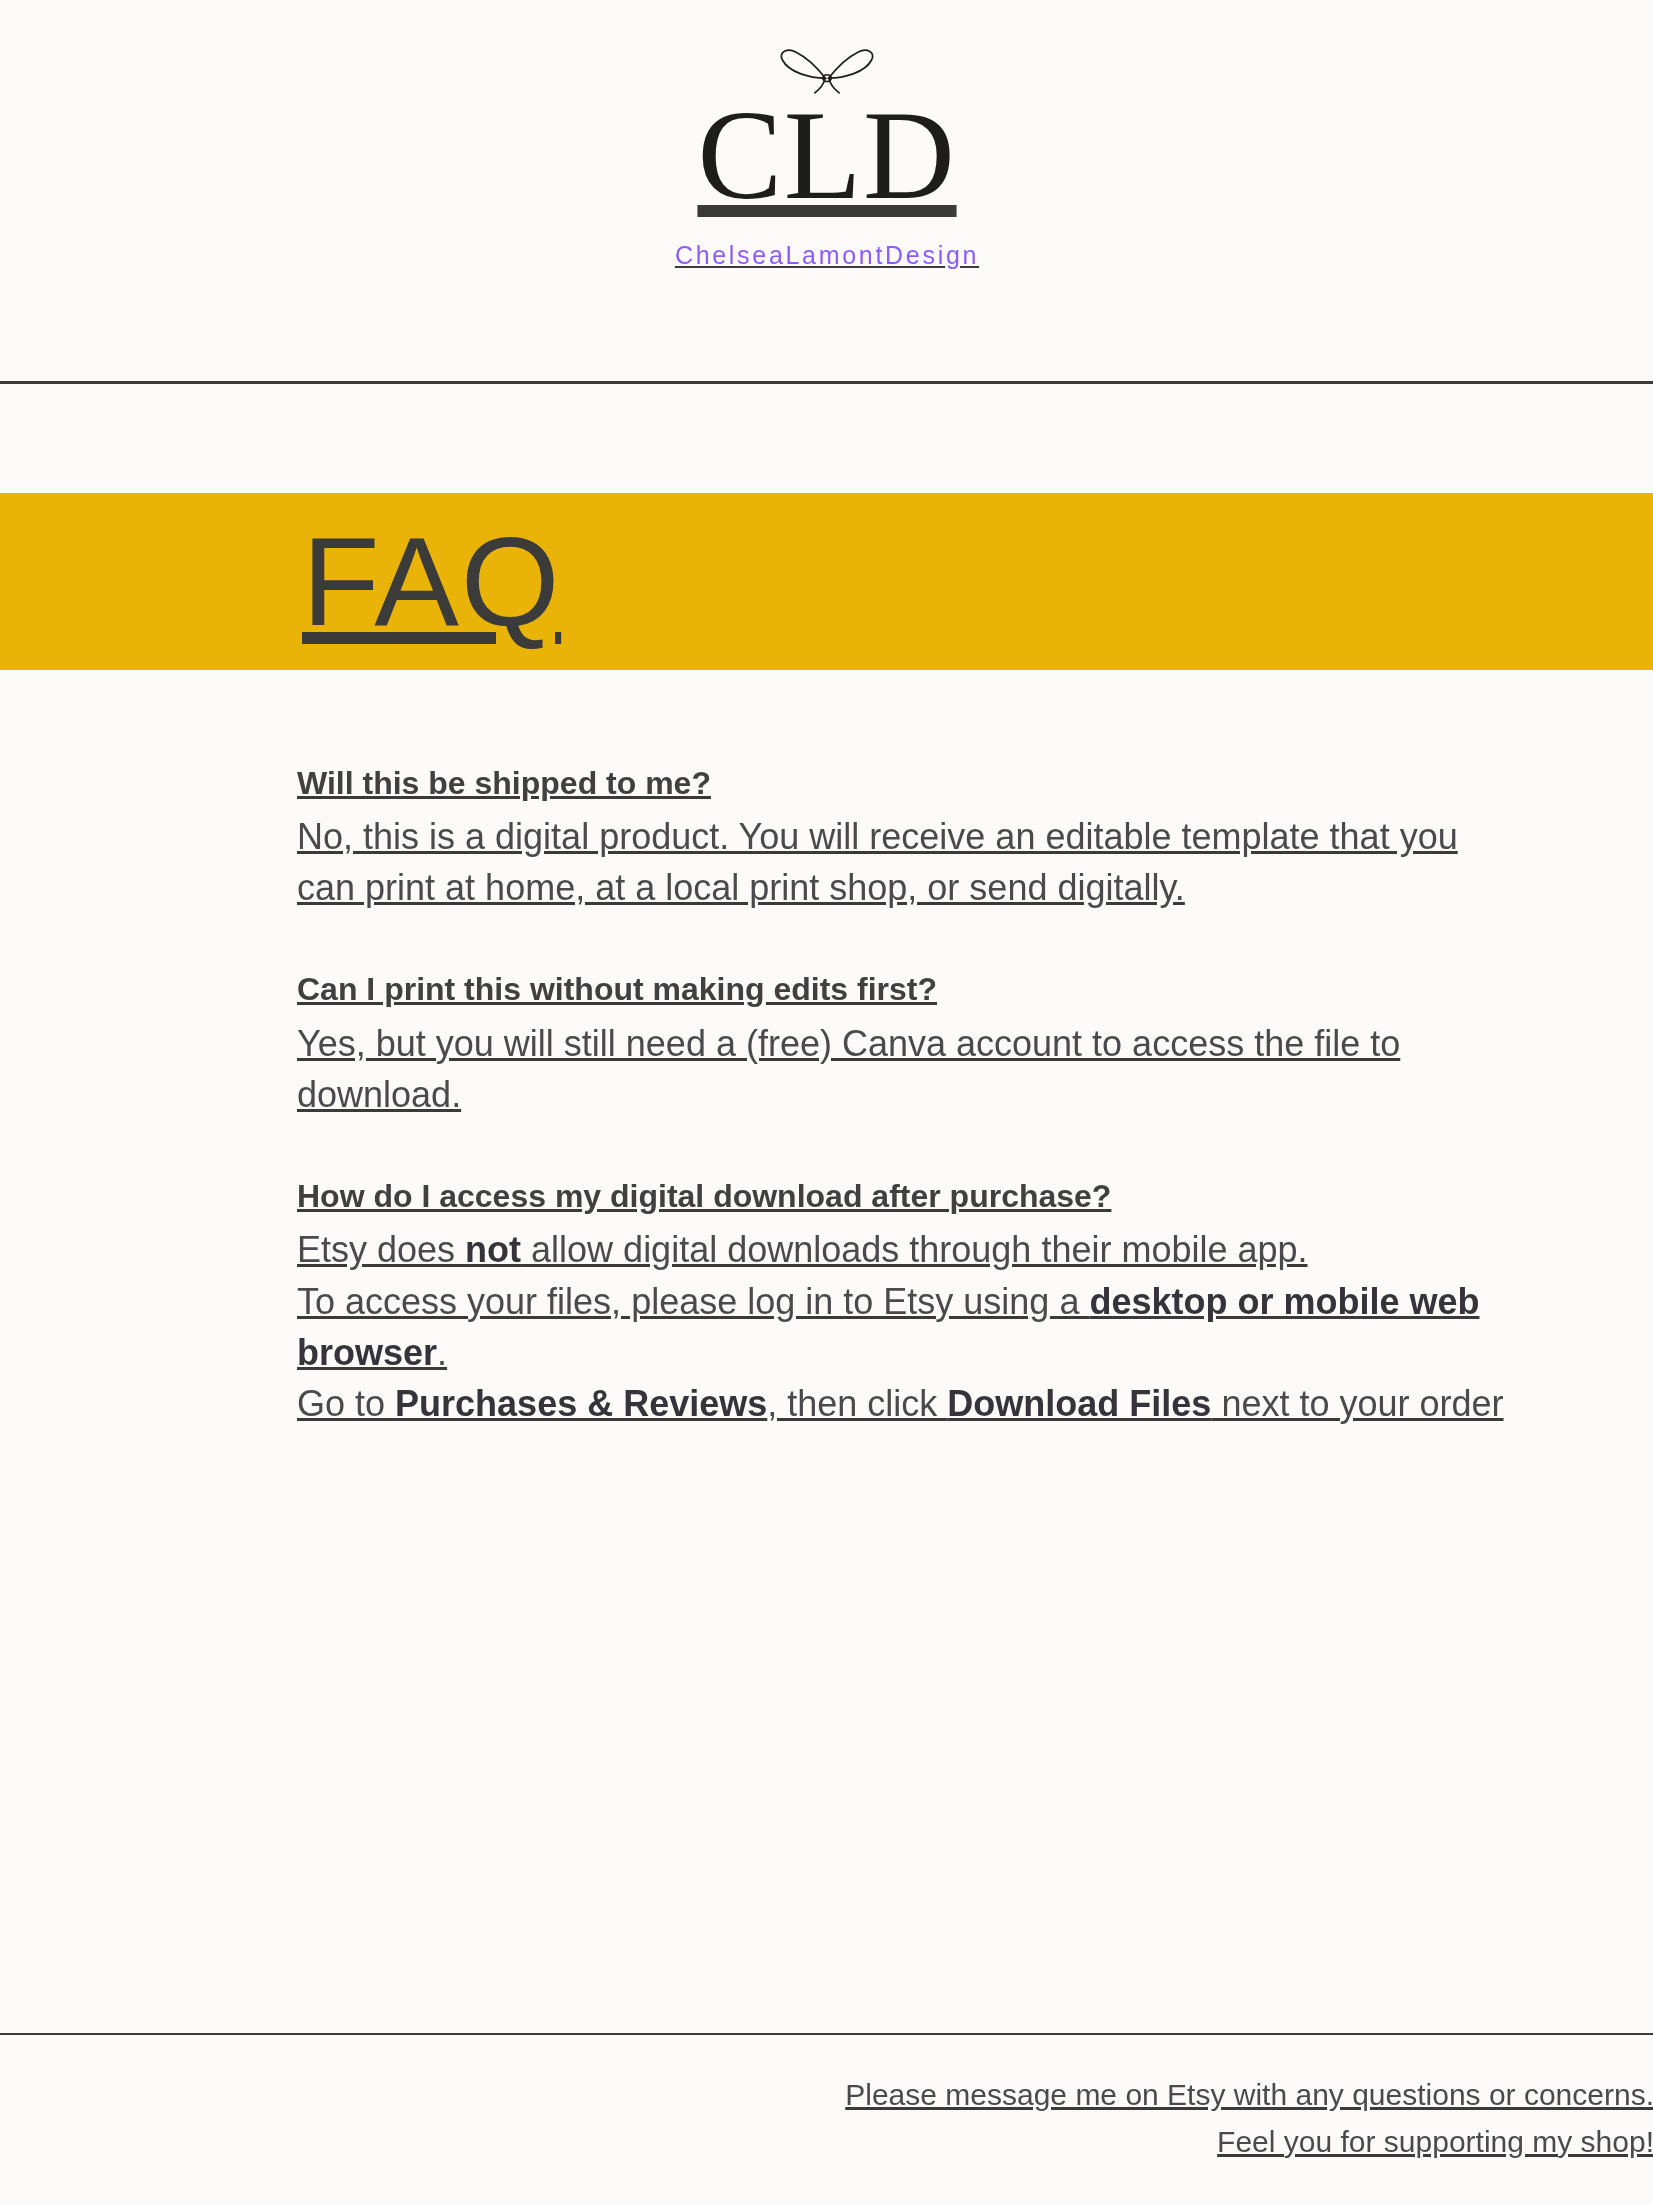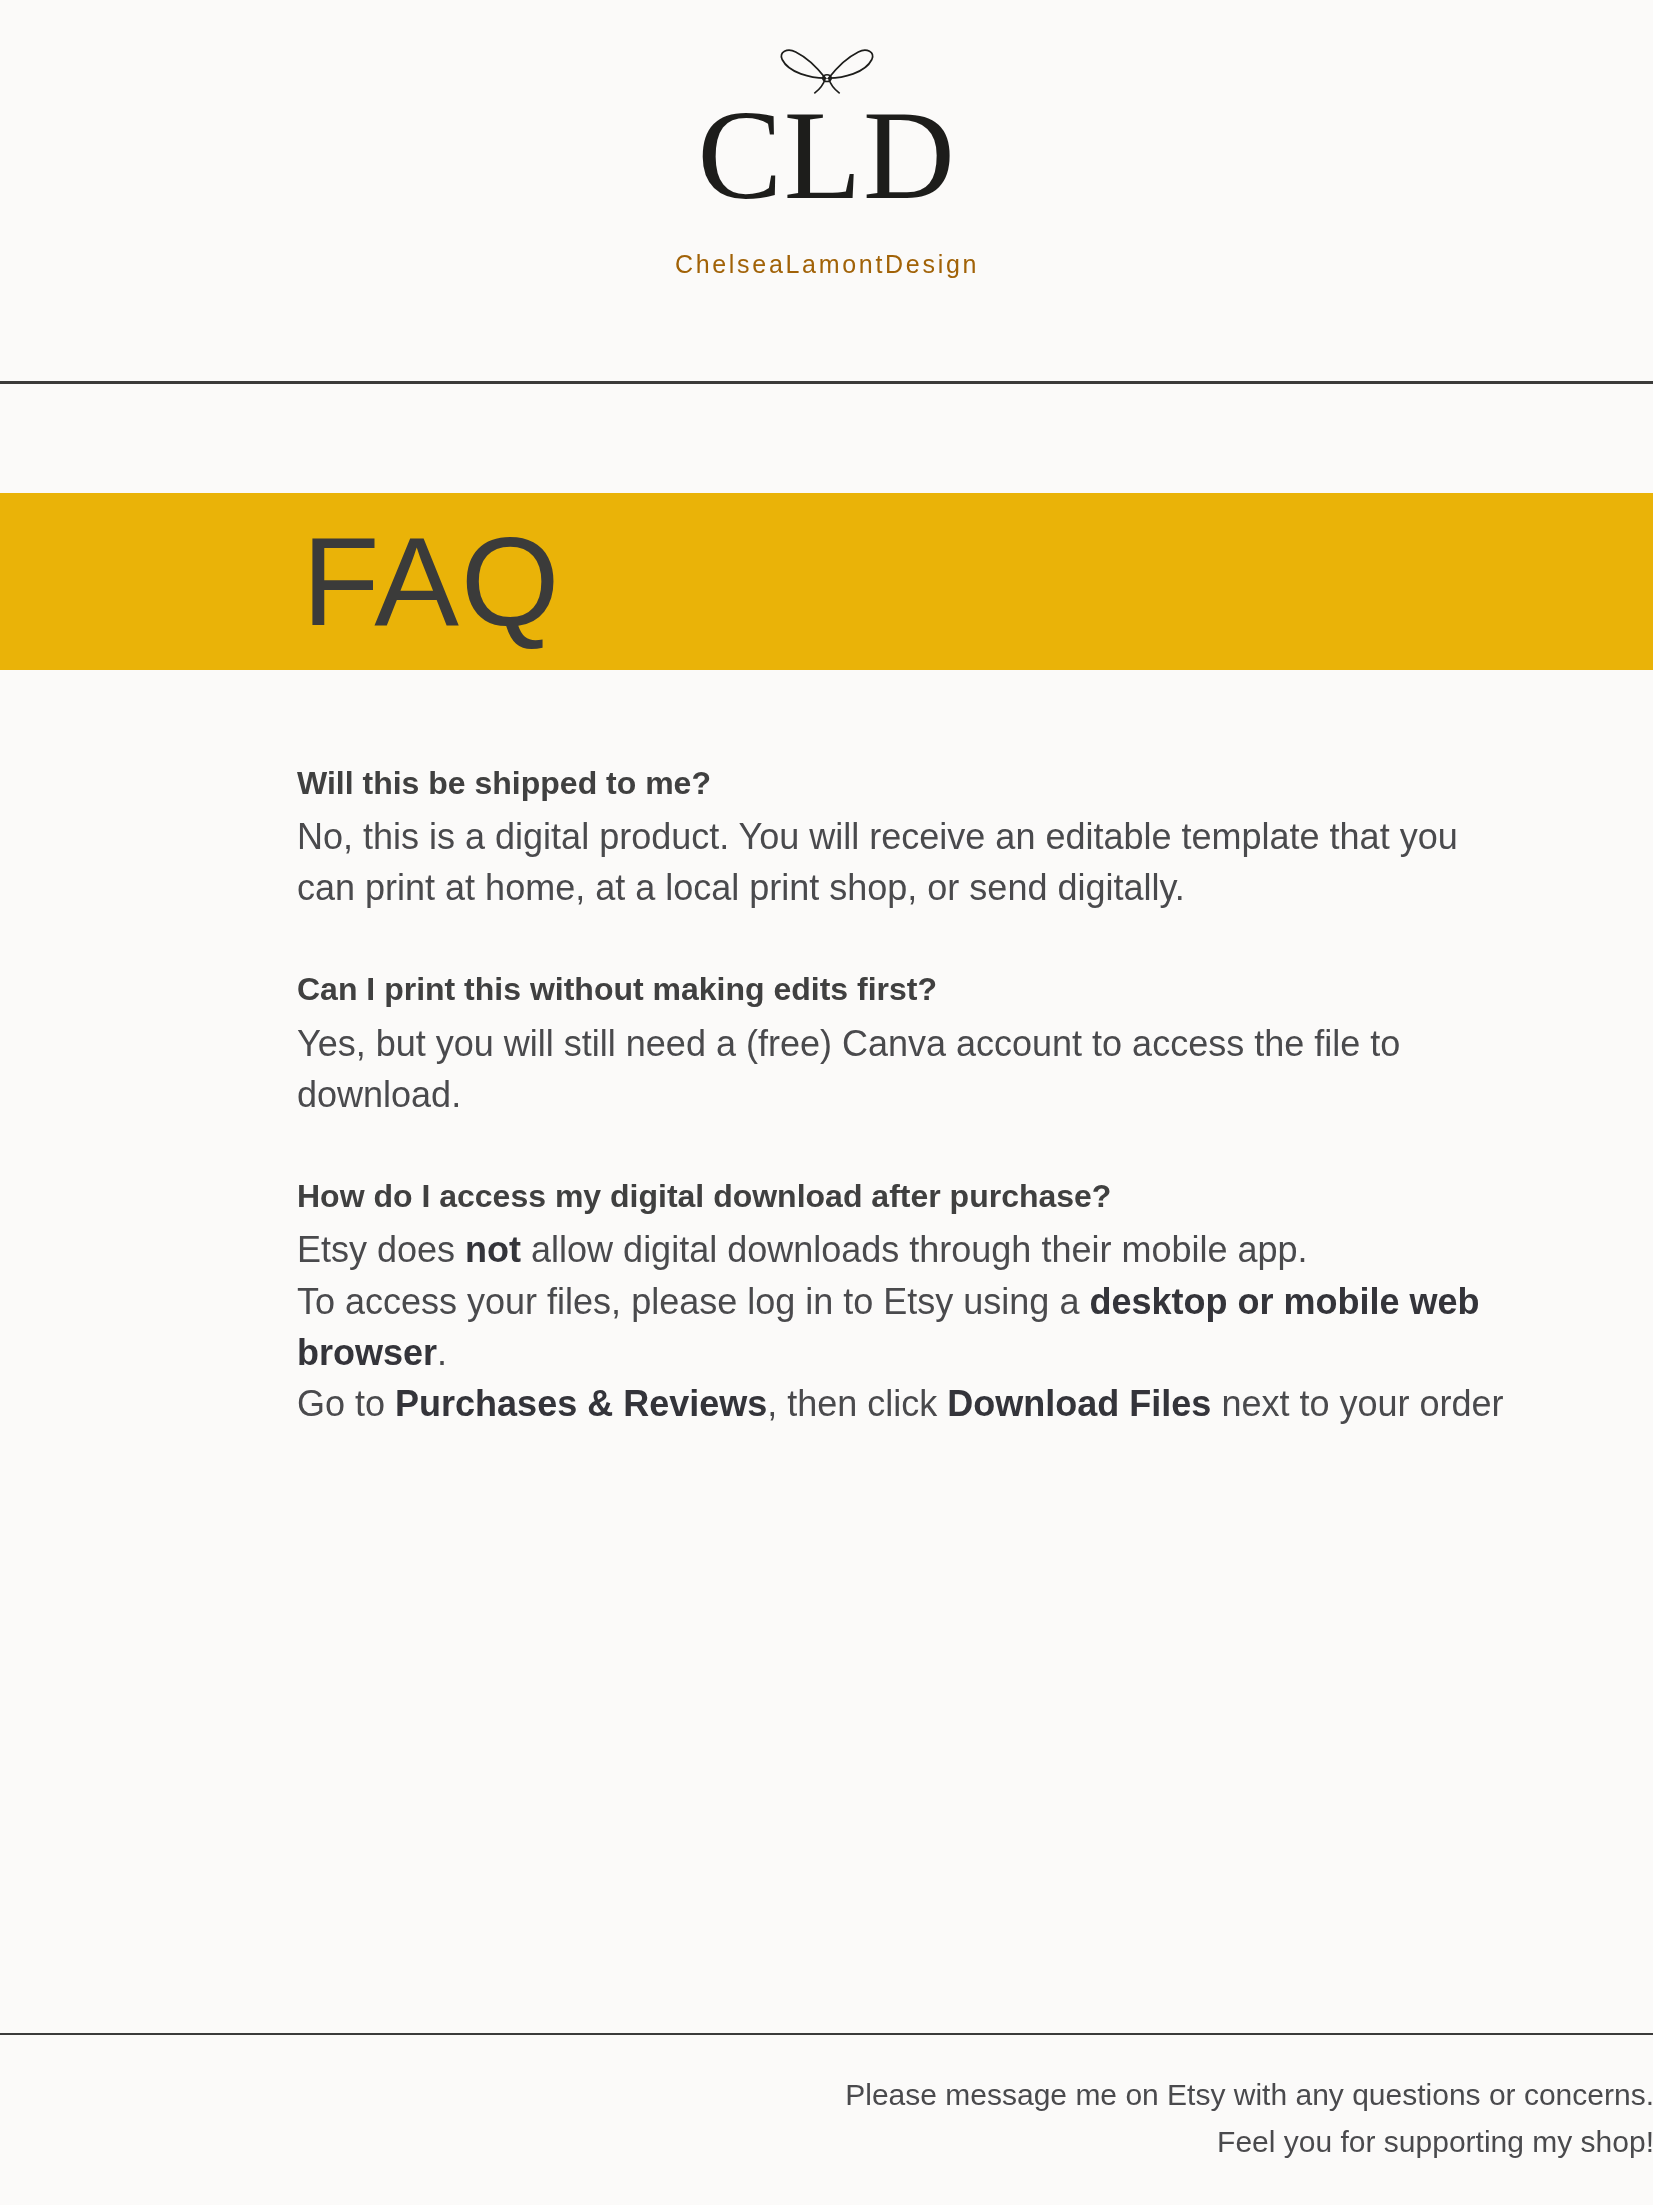--- a/index.html
+++ b/index.html
@@ -14,20 +14,21 @@
     color: #3a3a38;
     position: relative;
     overflow: hidden;
   }
   .page {
     position: absolute;
     inset: 0;
     background: #fbfaf9;
     display: flex;
     flex-direction: column;
+    text-decoration: underline;
   }
 
   
   .header {
     height: 381px;
     display: flex;
     flex-direction: column;
     align-items: center;
     justify-content: flex-start;
     padding-top: 44px;
@@ -40,24 +41,24 @@
   }
   .monogram {
     font-family: "Liberation Serif", serif;
     font-size: 127px;
     line-height: 1.0;
     letter-spacing: 1.7px;
     color: #1d1d1b;
     margin-top: -5.1px;
   }
   .brand-name {
-    margin-top: 31px;
+    margin-top: 22px;
     font-size: 25px;
     letter-spacing: 2.7px;
-    color: #a16207;
+    color: #8b5cf6;
     font-family: "Liberation Sans", sans-serif;
   }
 
   .rule-top {
     height: 2.5px;
     background: #3b3b3a;
     width: 100%;
   }
 
   

